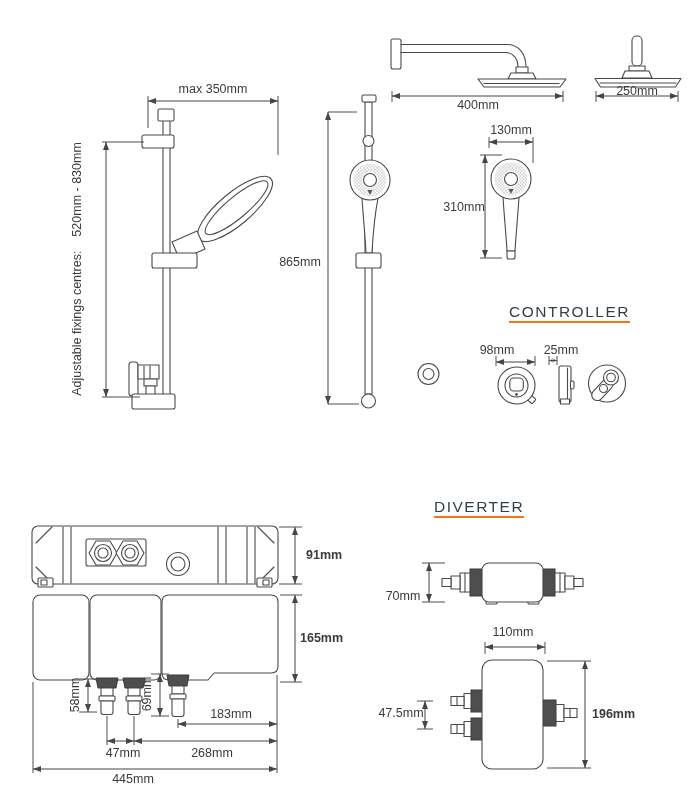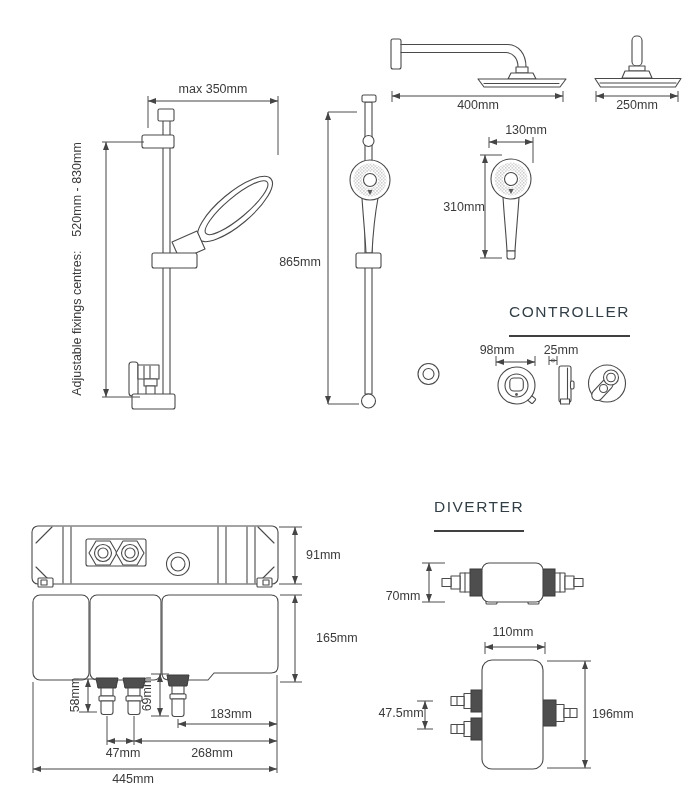--- a/index.html
+++ b/index.html
@@ -6,25 +6,25 @@
   .canvas{position:relative;width:690px;height:790px;background:#fff;overflow:hidden;
           font-family:"Liberation Sans",sans-serif;margin-top:12px;}
   .canvas svg{position:absolute;left:0;top:0;}
   .ln{stroke:#4a4a4a;stroke-width:1.1;fill:none;stroke-linejoin:round;stroke-linecap:round;}
   .lnf{stroke:#4a4a4a;stroke-width:1.1;fill:#fff;stroke-linejoin:round;}
   .dk{fill:#4e4e4e;stroke:#3a3a3a;stroke-width:1;}
   .ext{stroke:#4f4f4f;stroke-width:1;fill:none;}
   .dim{stroke:#454545;stroke-width:1;fill:none;marker-start:url(#arr);marker-end:url(#arr);}
   .lbl{position:absolute;font-size:12.5px;color:#3b3b3b;white-space:nowrap;
        transform:translate(-50%,-50%);}
-  .lbl.anchorleft{transform:translateY(-50%);}
+  .lbl.anchorleft{transform:translateY(-50%);font-weight:bold;}
   .lbl.rot{transform:translate(-50%,-50%) rotate(-90deg);}
   .gap{margin-left:14px;}
   .title{position:absolute;font-size:15.5px;letter-spacing:1.5px;color:#333f47;
-         border-bottom:2px solid #404040;padding-bottom:14px;white-space:nowrap;}
+         border-bottom:2px solid #f97316;padding-bottom:0;white-space:nowrap;}
 </style>
 </head>
 <body>
 
 <div class="canvas">
 
 <svg width="690" height="790" viewBox="0 0 690 790">
   <defs>
     <marker id="arr" markerWidth="10" markerHeight="8" refX="8.5" refY="3.5" orient="auto-start-reverse" markerUnits="userSpaceOnUse">
       <path d="M0.5,0.5 L8.5,3.5 L0.5,6.5 Z" fill="#454545"></path>
@@ -249,31 +249,31 @@
 
 <div class="lbl" style="left:213px;top:77px">max 350mm</div>
 
 <div class="lbl rot" style="left:77px;top:257px">
   <span>Adjustable fixings centres:</span><span class="gap">520mm - 830mm</span>
 </div>
 
 <div class="lbl" style="left:300px;top:250px">865mm</div>
 
 <div class="lbl" style="left:478px;top:93px">400mm</div>
-<div class="lbl" style="left:637px;top:93px">250mm</div>
-
-<div class="lbl" style="left:526px;top:118px">130mm</div>
+<div class="lbl" style="left:637px;top:79px">250mm</div>
+
+<div class="lbl" style="left:511px;top:118px">130mm</div>
 <div class="lbl" style="left:464px;top:195px">310mm</div>
 
 <div class="title" style="left:509px;top:291px">CONTROLLER</div>
 <div class="lbl" style="left:497px;top:338px">98mm</div>
 <div class="lbl" style="left:561px;top:338px">25mm</div>
 
 <div class="lbl anchorleft" style="left:306px;top:543px">91mm</div>
-<div class="lbl anchorleft" style="left:316px;top:626px">165mm</div>
+<div class="lbl anchorleft" style="left:300px;top:626px">165mm</div>
 <div class="lbl rot" style="left:75px;top:683px">58mm</div>
 <div class="lbl rot" style="left:147px;top:682px">69mm</div>
 <div class="lbl" style="left:231px;top:702px">183mm</div>
 <div class="lbl" style="left:123px;top:741px">47mm</div>
 <div class="lbl" style="left:212px;top:741px">268mm</div>
 <div class="lbl" style="left:133px;top:767px">445mm</div>
 
 <div class="title" style="left:434px;top:486px">DIVERTER</div>
 <div class="lbl" style="left:403px;top:584px">70mm</div>
 <div class="lbl" style="left:513px;top:620px">110mm</div>

